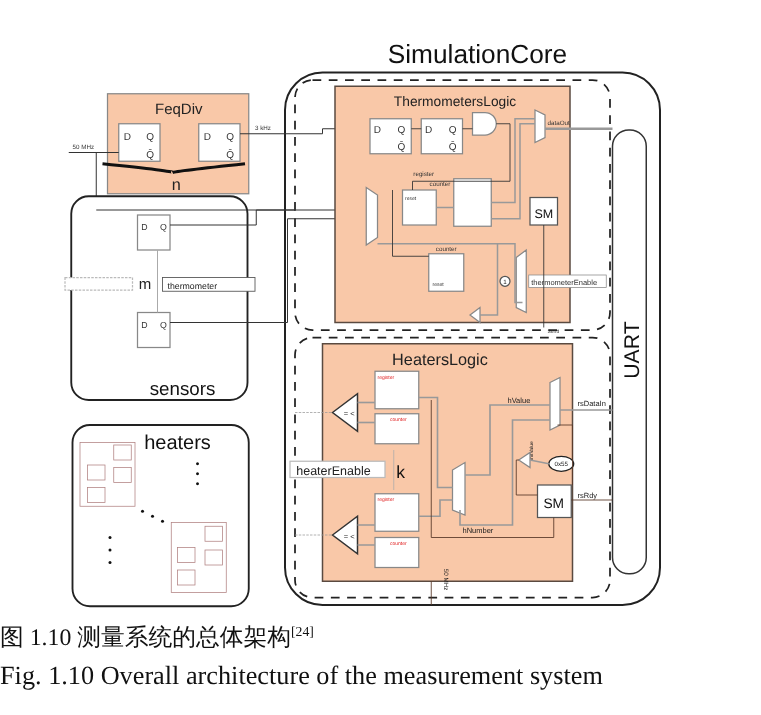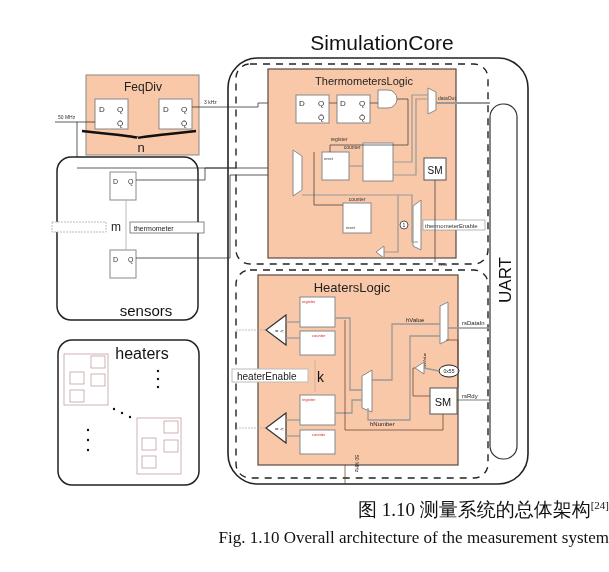--- a/index.html
+++ b/index.html
@@ -1,21 +1,21 @@
 <!DOCTYPE html>
 <html><head>
 <meta charset="utf-8">
 <style>
   html,body{margin:0;padding:0;background:#ffffff;}
   body{width:609px;height:572px;position:relative;overflow:hidden;font-family:"Liberation Sans",sans-serif;}
   #diagram{position:absolute;left:0;top:0;}
-  .cap{position:absolute;left:0;width:609px;text-align:right;font-family:"Liberation Serif",serif;color:#111;}
+  .cap{position:absolute;left:0;width:609px;text-align:left;font-family:"Liberation Serif",serif;color:#111;}
   #cap-cn{top:497px;font-size:19px;}
   #cap-cn sup{font-size:11px;}
-  #cap-en{top:528px;font-size:17px;}
+  #cap-en{top:528px;font-size:21px;}
   svg text{font-family:"Liberation Sans",sans-serif;}
 </style>
 </head>
 <body>
 
 <svg id="diagram" width="609" height="490" viewBox="0 0 609 490">
 
   <text x="382" y="50" font-size="21" text-anchor="middle" fill="#111">SimulationCore</text>
 
   <rect x="228" y="58" width="300" height="426" rx="30" fill="none" stroke="#222" stroke-width="1.6"></rect>

